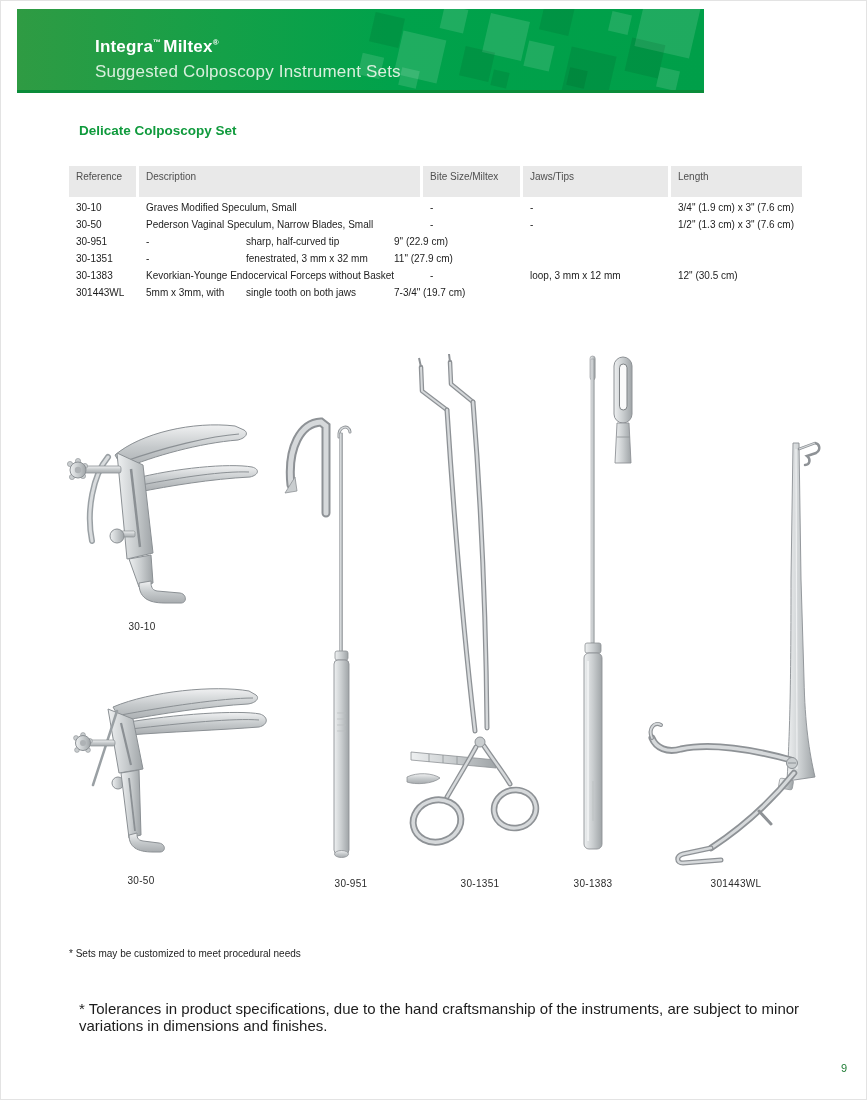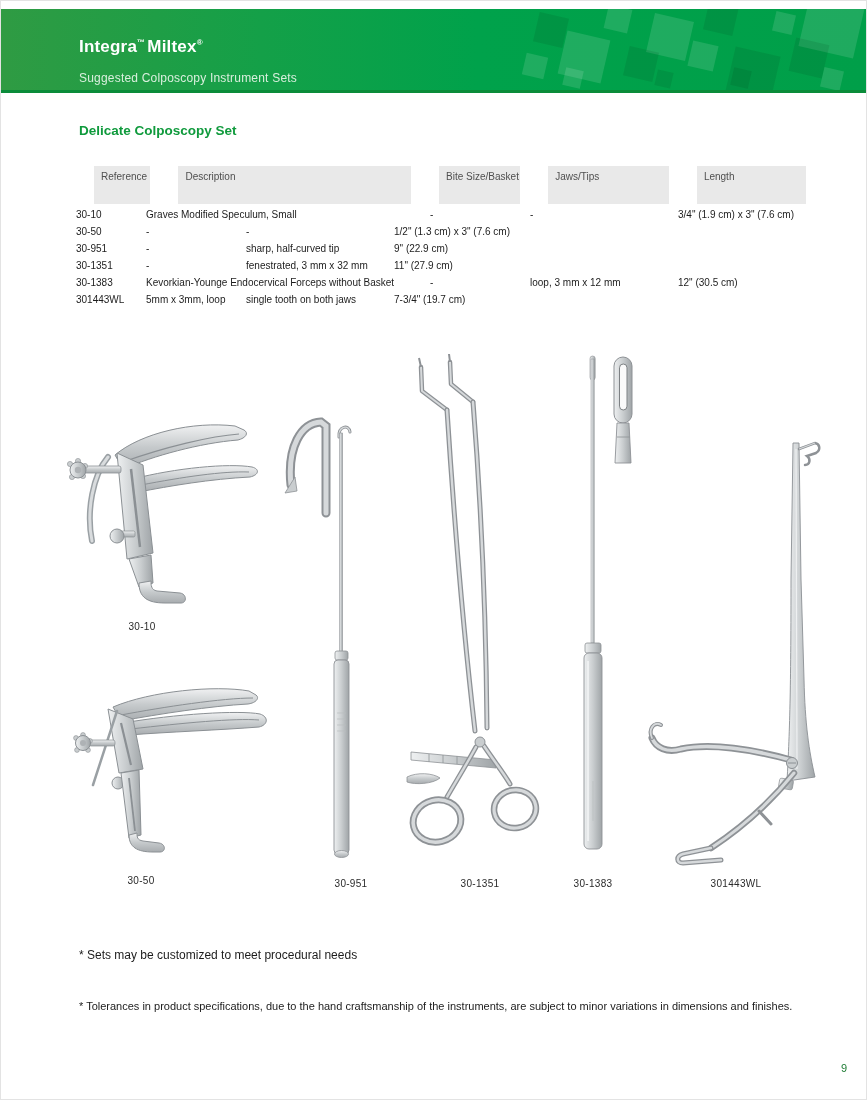--- a/index.html
+++ b/index.html
@@ -1,47 +1,47 @@
 <!DOCTYPE html>
 <html><head>
 <meta charset="utf-8">
 <style>
   html,body{margin:0;padding:0;background:#fff;}
   body{font-family:"Liberation Sans","DejaVu Sans",sans-serif;}
   .page{position:relative;width:867px;height:1100px;background:#fff;overflow:hidden;
         box-sizing:border-box;border:1px solid #e3e3e3;}
   
-  .banner{position:absolute;left:0;top:8px;width:867px;height:81px;
+  .banner{position:absolute;left:16px;top:8px;width:687px;height:81px;
           background:linear-gradient(90deg,#2f9b43 0%,#14a048 30%,#00a24b 55%,#009f49 100%);
           border-bottom:3px solid #0b8c3a;overflow:hidden;}
   .mosaic{position:absolute;right:0;top:0;width:340px;height:100%;}
   .sq{position:absolute;display:block;transform:rotate(13deg);}
   .sq.l{background:rgba(255,255,255,0.12);}
   .sq.d{background:rgba(0,60,25,0.12);}
   .banner-text{position:absolute;left:78px;top:24px;color:#fff;}
   .brand-line{font-size:17px;font-weight:bold;letter-spacing:.2px;line-height:20px;}
   .sup{font-size:8px;vertical-align:7px;font-weight:bold;}
   .brand2{margin-left:2px;}
-  .banner-subtitle{margin-top:14px;font-size:12px;color:#d9efdd;letter-spacing:.2px;}
+  .banner-subtitle{margin-top:5px;font-size:17px;color:#d9efdd;letter-spacing:.2px;}
   
   .section-title{position:absolute;left:78px;top:122px;font-size:13.5px;font-weight:bold;color:#0f9a3c;}
   
   .itable{position:absolute;left:68px;top:165px;width:737px;font-size:10px;}
   .thead{display:flex;gap:3px;}
-  .thead .c{background:#e9e9e9;height:38px;line-height:22px;color:#4f4f4f;margin-left:25px;}
+  .thead .c{background:#e9e9e9;height:31px;line-height:22px;color:#4f4f4f;}
   .tbody{margin-top:2px;}
   .trow{display:flex;gap:3px;height:17px;line-height:17px;color:#1c1c1c;}
   .c{padding-left:7px;box-sizing:border-box;white-space:nowrap;overflow:hidden;}
   .c0{width:67px}.c1{width:281px}.c2{width:97px}.c3{width:145px}.c4{width:131px}
   
   .instr{position:absolute;}
   .ilabel{position:absolute;width:90px;text-align:center;font-size:10px;color:#2a2a2a;letter-spacing:.3px;}
   
-  .footnote1{position:absolute;left:78px;top:947px;font-size:12px;color:#1c1c1c;}
-  .footnote2{position:absolute;left:78px;top:999px;font-size:11px;color:#1c1c1c;}
+  .footnote1{position:absolute;left:68px;top:947px;font-size:10px;color:#1c1c1c;}
+  .footnote2{position:absolute;left:78px;top:999px;font-size:15px;color:#1c1c1c;}
   .pagenum{position:absolute;left:826px;top:1061px;width:20px;text-align:right;
            font-size:11px;color:#1e7c34;}
 </style>
 </head>
 <body>
 
 <div class="page">
 
   <svg width="0" height="0" style="position:absolute">
     <defs>
@@ -82,34 +82,35 @@
       <div class="banner-subtitle">Suggested Colposcopy Instrument Sets</div>
     </div>
   </div>
 
   <div class="section-title">Delicate Colposcopy Set</div>
 
   <div class="itable">
     <div class="thead">
       <div class="c c0">Reference</div>
       <div class="c c1">Description</div>
-      <div class="c c2">Bite Size/Basket</div>
+      <div class="c c2">Bite Size/Miltex</div>
       <div class="c c3">Jaws/Tips</div>
       <div class="c c4">Length</div>
     </div>
     <div class="tbody">
       <div class="trow">
         <div class="c c0">30-10</div>
         <div class="c c1">Graves Modified Speculum, Small</div>
         <div class="c c2">-</div>
         <div class="c c3">-</div>
         <div class="c c4">3/4" (1.9 cm) x 3" (7.6 cm)</div>
       </div>
       <div class="trow">
         <div class="c c0">30-50</div>
+        <div class="c c1">Pederson Vaginal Speculum, Narrow Blades, Small</div>
         <div class="c c2">-</div>
         <div class="c c3">-</div>
         <div class="c c4">1/2" (1.3 cm) x 3" (7.6 cm)</div>
       </div>
       <div class="trow">
         <div class="c c0">30-951</div>
         <div class="c c2">-</div>
         <div class="c c3">sharp, half-curved tip</div>
         <div class="c c4">9" (22.9 cm)</div>
       </div>
@@ -121,21 +122,21 @@
       </div>
       <div class="trow">
         <div class="c c0">30-1383</div>
         <div class="c c1">Kevorkian-Younge Endocervical Forceps without Basket</div>
         <div class="c c2">-</div>
         <div class="c c3">loop, 3 mm x 12 mm</div>
         <div class="c c4">12" (30.5 cm)</div>
       </div>
       <div class="trow">
         <div class="c c0">301443WL</div>
-        <div class="c c2">5mm x 3mm, loop</div>
+        <div class="c c2">5mm x 3mm, with</div>
         <div class="c c3">single tooth on both jaws</div>
         <div class="c c4">7-3/4" (19.7 cm)</div>
       </div>
     </div>
   </div>
 
   <svg class="instr" style="left:52px;top:372px" width="215" height="250" viewBox="0 0 215 250">
     <path d="M62,82 C88,60 140,48 182,53 L191,57 C196,60 193,65 185,67 C147,70 100,83 70,96 Z" fill="url(#metv)" stroke="#8b9094" stroke-width="1"></path>
     <path d="M70,89 C112,74 158,63 186,61" fill="none" stroke="#8b9094" stroke-width="1.2"></path>
     <path d="M80,106 C122,95 176,90 199,94 C207,96 206,102 197,104 C158,106 116,113 86,119 Z" fill="url(#metv)" stroke="#8b9094" stroke-width="1"></path>

